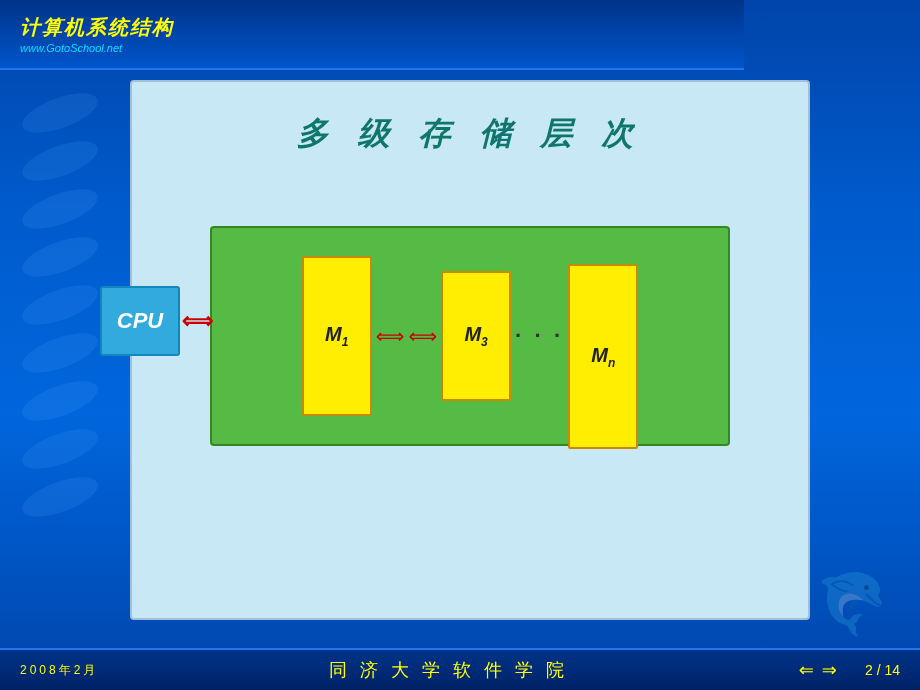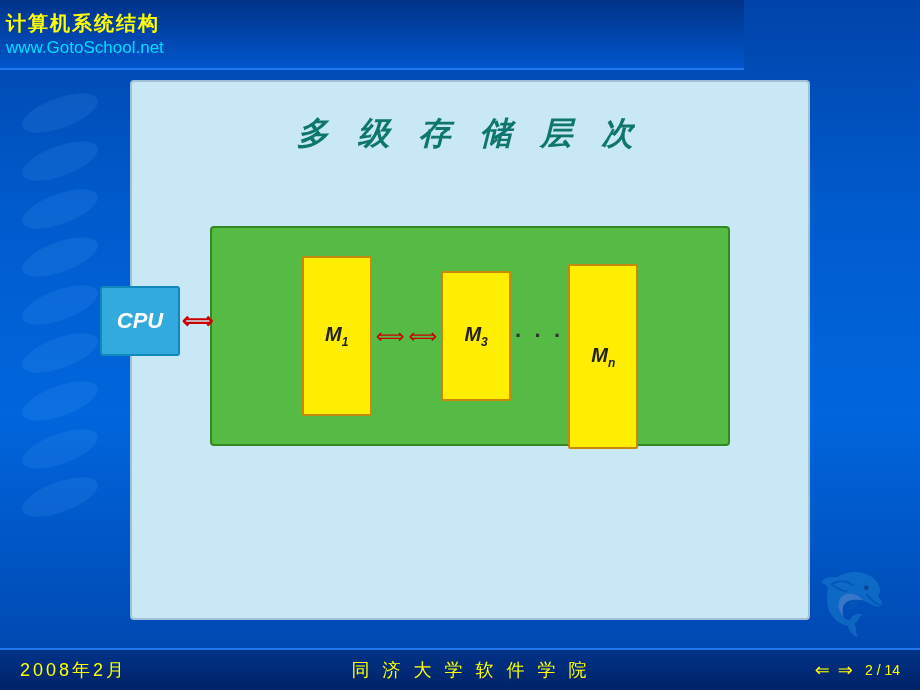--- a/index.html
+++ b/index.html
@@ -55,54 +55,55 @@
       position: absolute;
       top: 0;
       left: 0;
       width: 744px;
       height: 70px;
       background: linear-gradient(180deg, #003388 0%, #0055cc 100%);
       border-bottom: 2px solid #2277ee;
       display: flex;
       flex-direction: column;
       justify-content: center;
-      padding-left: 6px;
+      padding-left: 20px;
+      font-style: italic;
     }
 
     .header-title {
       color: #ffff00;
       font-size: 20px;
       font-weight: bold;
       letter-spacing: 2px;
     }
 
     .header-subtitle {
       color: #00ddff;
-      font-size: 17px;
+      font-size: 11px;
       margin-top: 1px;
     }
 
     
     .footer {
       position: absolute;
       bottom: 0;
       left: 0;
       width: 920px;
       height: 42px;
       background: linear-gradient(180deg, #003388 0%, #002266 100%);
       border-top: 2px solid #2277ee;
       display: flex;
       align-items: center;
       justify-content: space-between;
       padding: 0 20px;
     }
 
     .footer-date {
       color: #ffff00;
-      font-size: 18px;
+      font-size: 12px;
       letter-spacing: 3px;
     }
 
     .footer-school {
       color: #ffff00;
       font-size: 18px;
       letter-spacing: 4px;
     }
 
     .footer-nav {
@@ -305,15 +306,15 @@
     </div>
   </div>
 </div>
 
 <div class="footer">
   <span class="footer-date">2008年2月</span>
   <span class="footer-school">同 济 大 学  软 件 学 院</span>
   <div class="footer-nav">
     <span class="footer-arrow">⇐</span>
     <span class="footer-arrow">⇒</span>
-    <span style="color:#ffff00; font-size:14px; margin-left:4px;">2 / 14</span>
+    <span style="color:#ffff00; font-size:14px; margin-left:20px;">2 / 14</span>
   </div>
 </div>
 
 </body></html>

